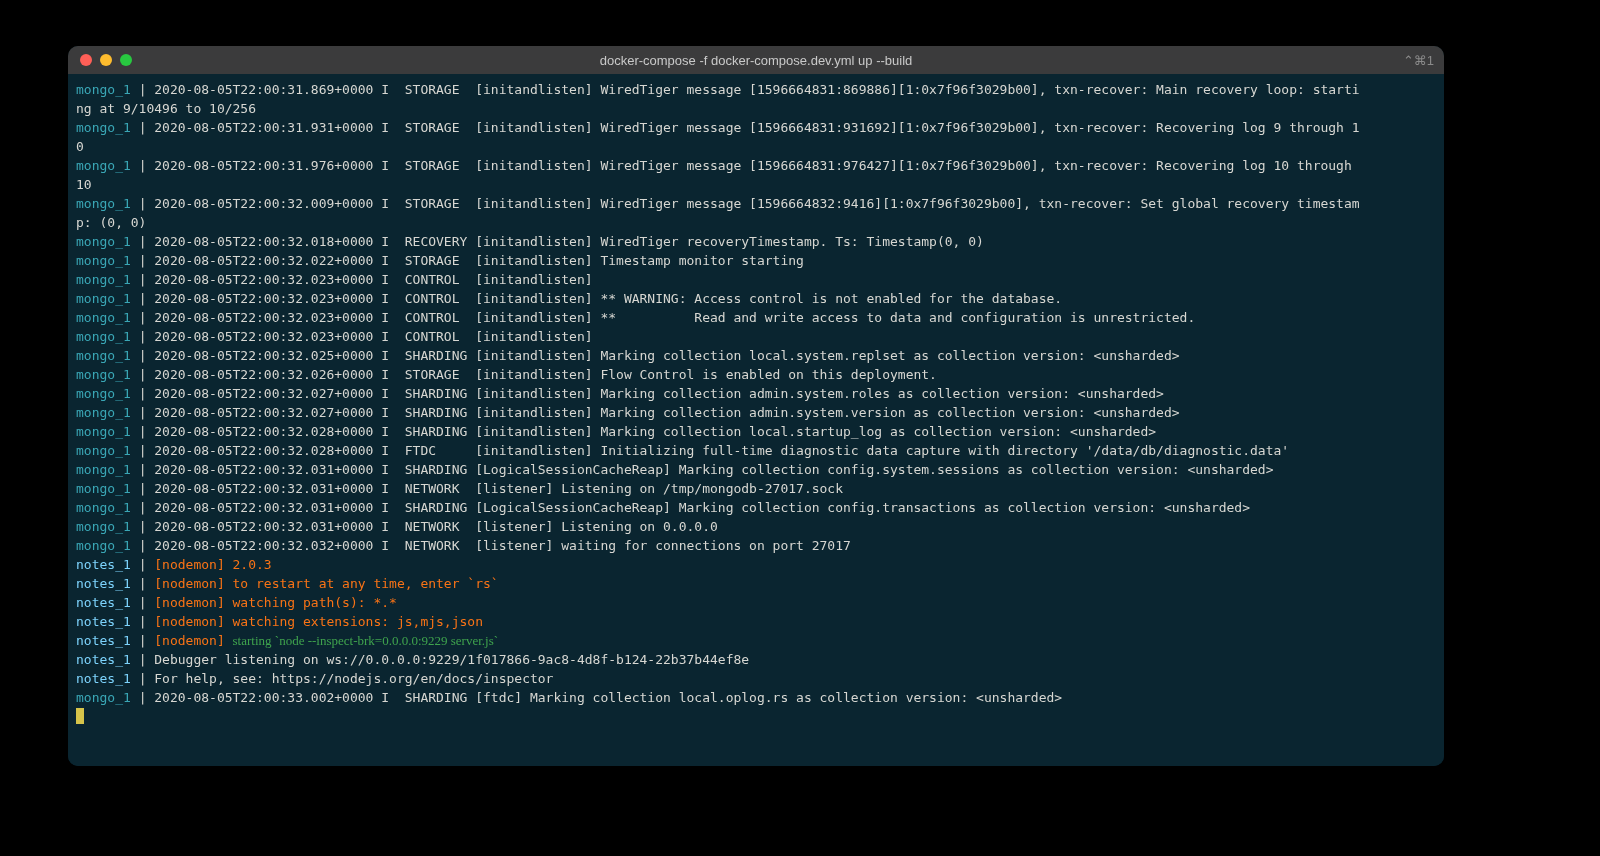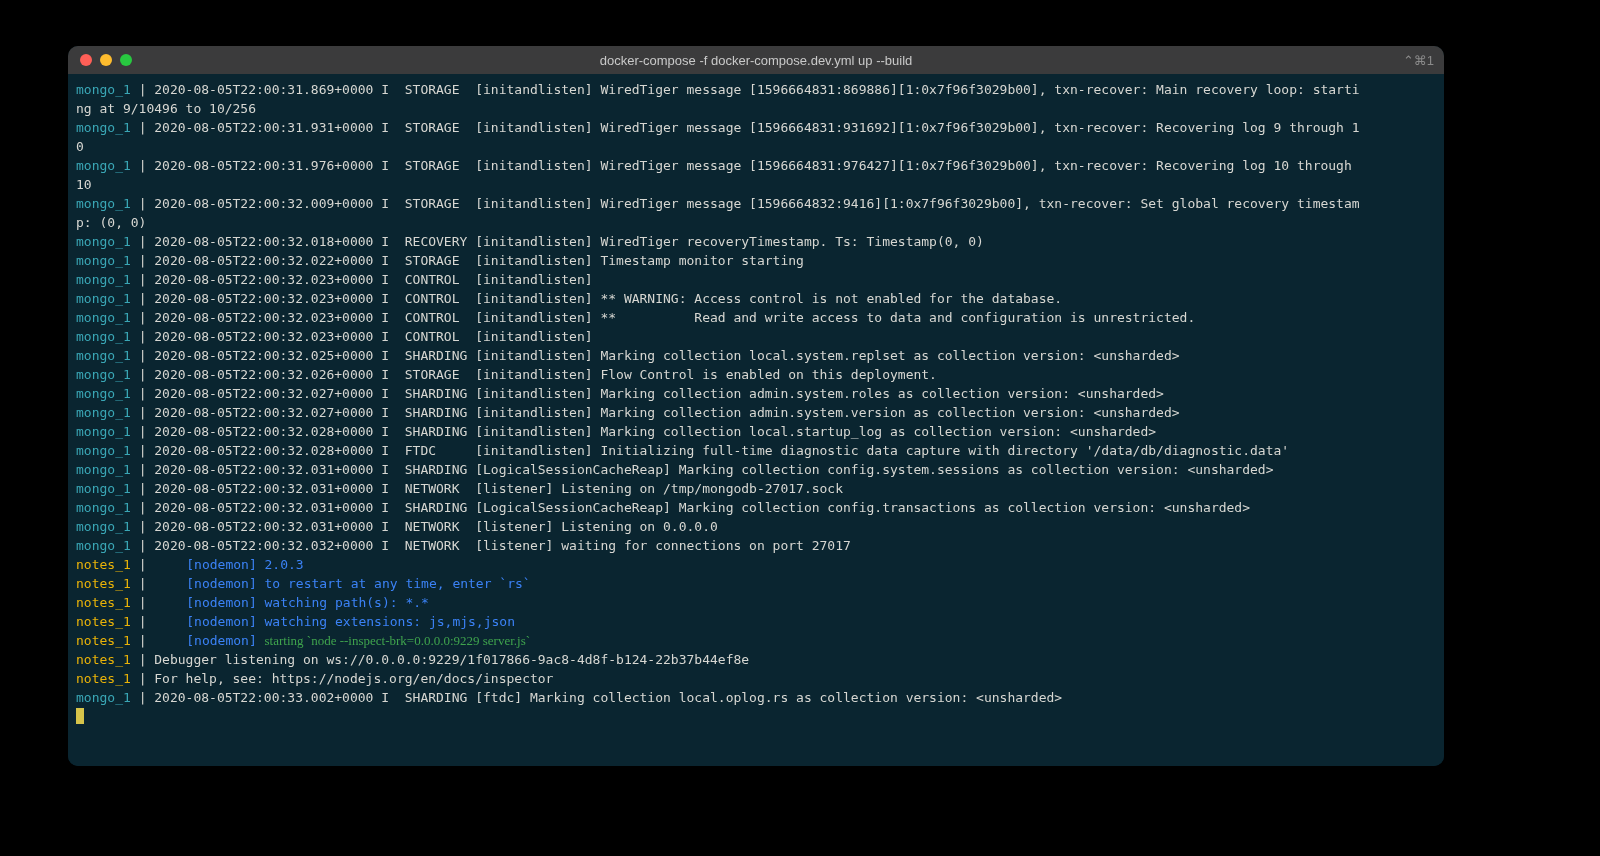--- a/index.html
+++ b/index.html
@@ -67,23 +67,23 @@
     padding: 6px 8px 0 8px;
     color: #d7d7d2;
     font-size: 13px;
     line-height: 19px;
     overflow: hidden;
     white-space: pre-wrap;
     word-break: break-all;
   }
   .line { display: block; }
   .svc   { color: #3aa7b6; } 
-  .notes { color: #eab308; } 
+  .notes { color: #7dd3fc; } 
   .pipe  { color: #d7d7d2; }
-  .nodemon { color: #3b82f6; margin-left: 32px; } 
+  .nodemon { color: #f97316; } 
   .start   { color: #3fa34d; font-family: Liberation Serif, serif; } 
   .cursor {
     display: inline-block;
     width: 8px;
     height: 16px;
     background: #d6c44a;
     vertical-align: text-bottom;
   }
 </style>
 </head>

